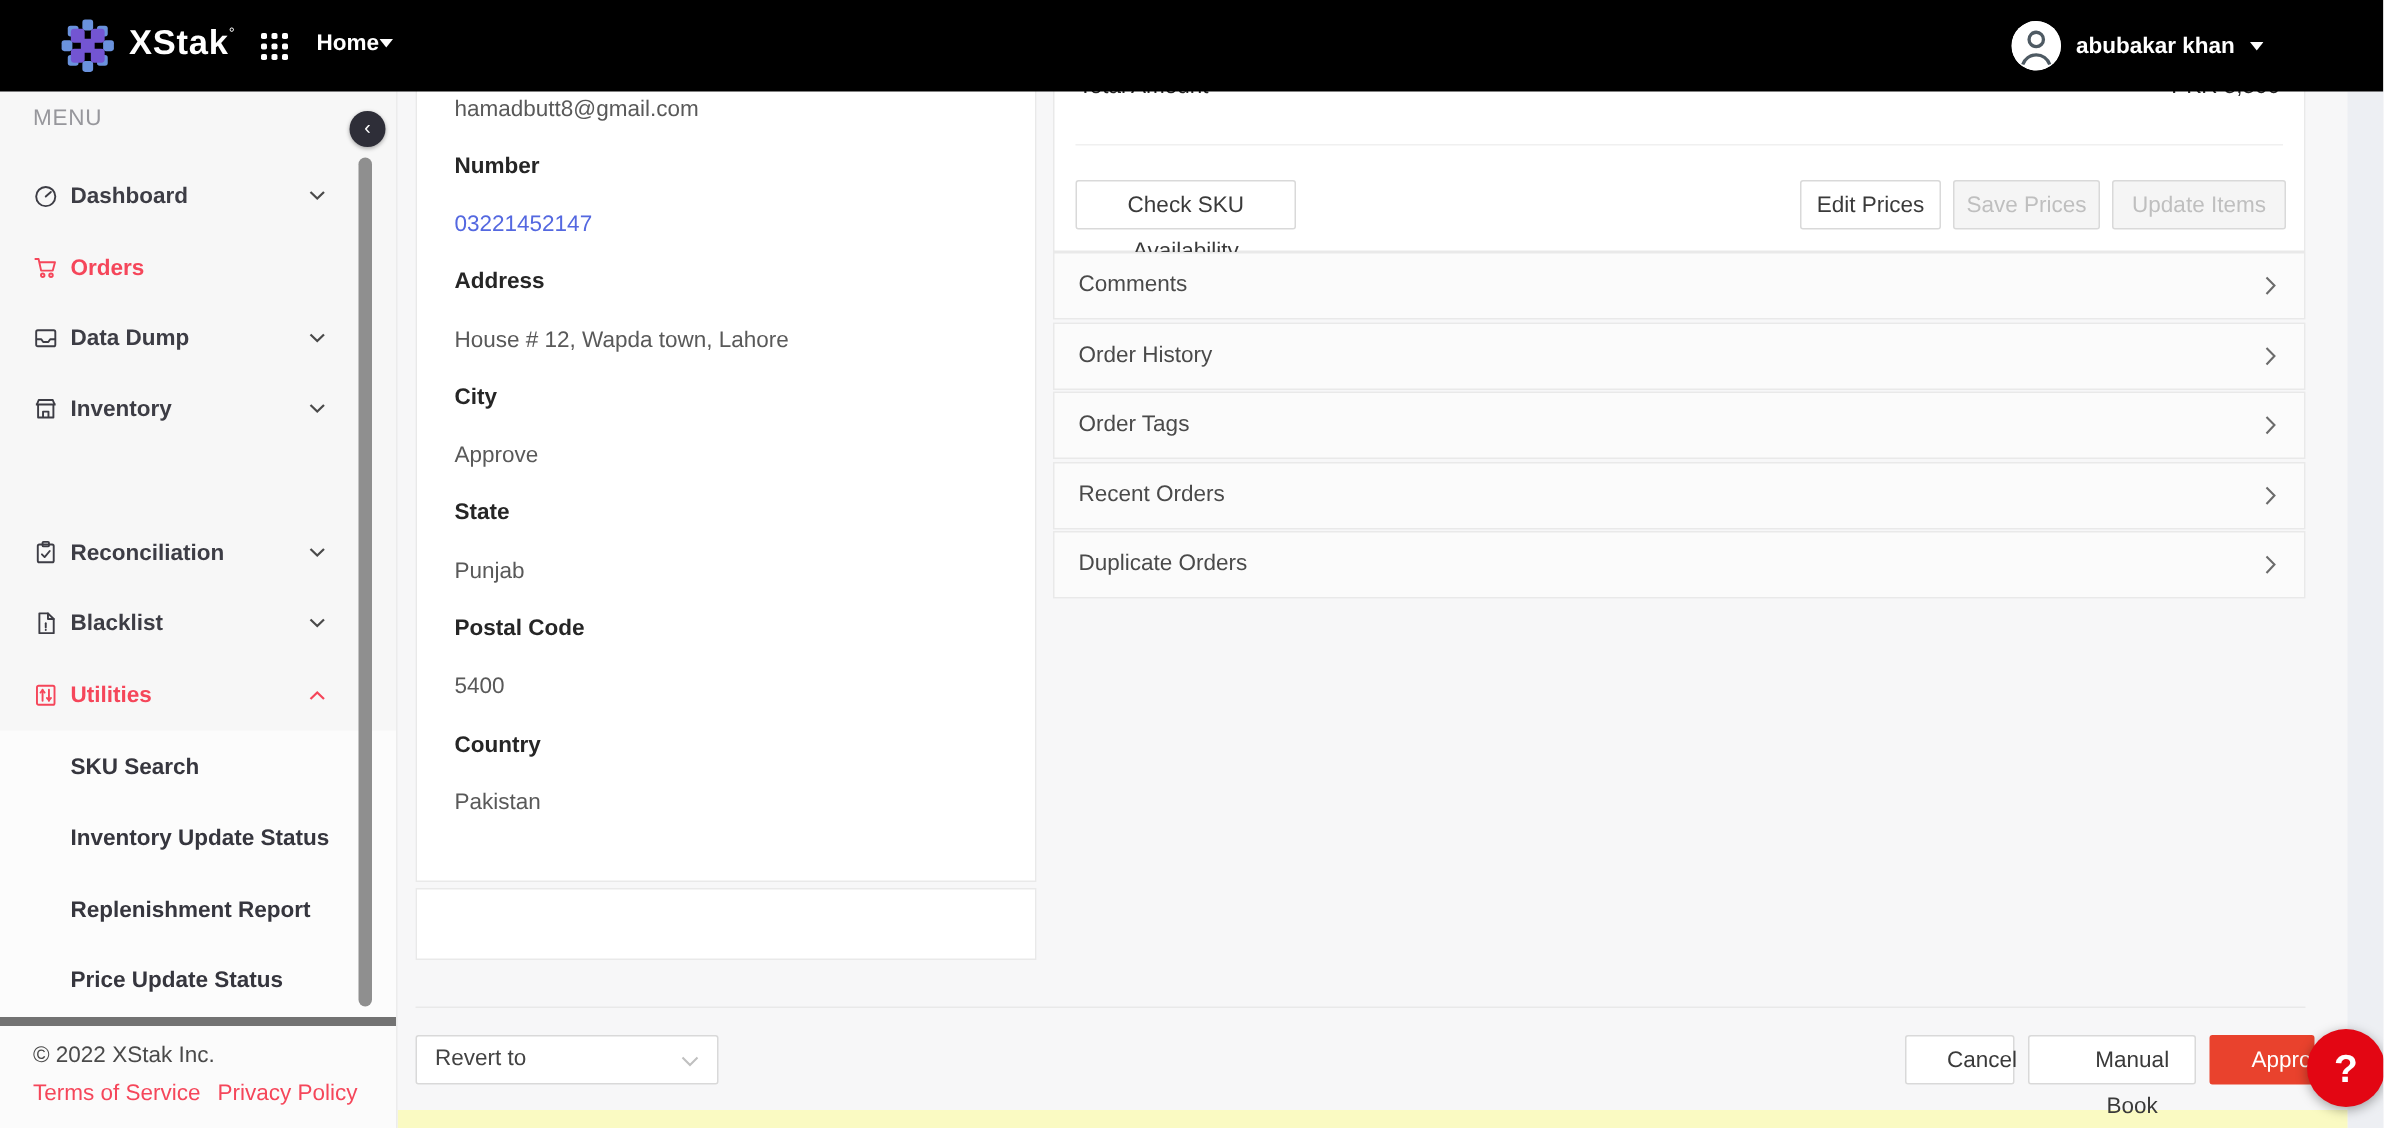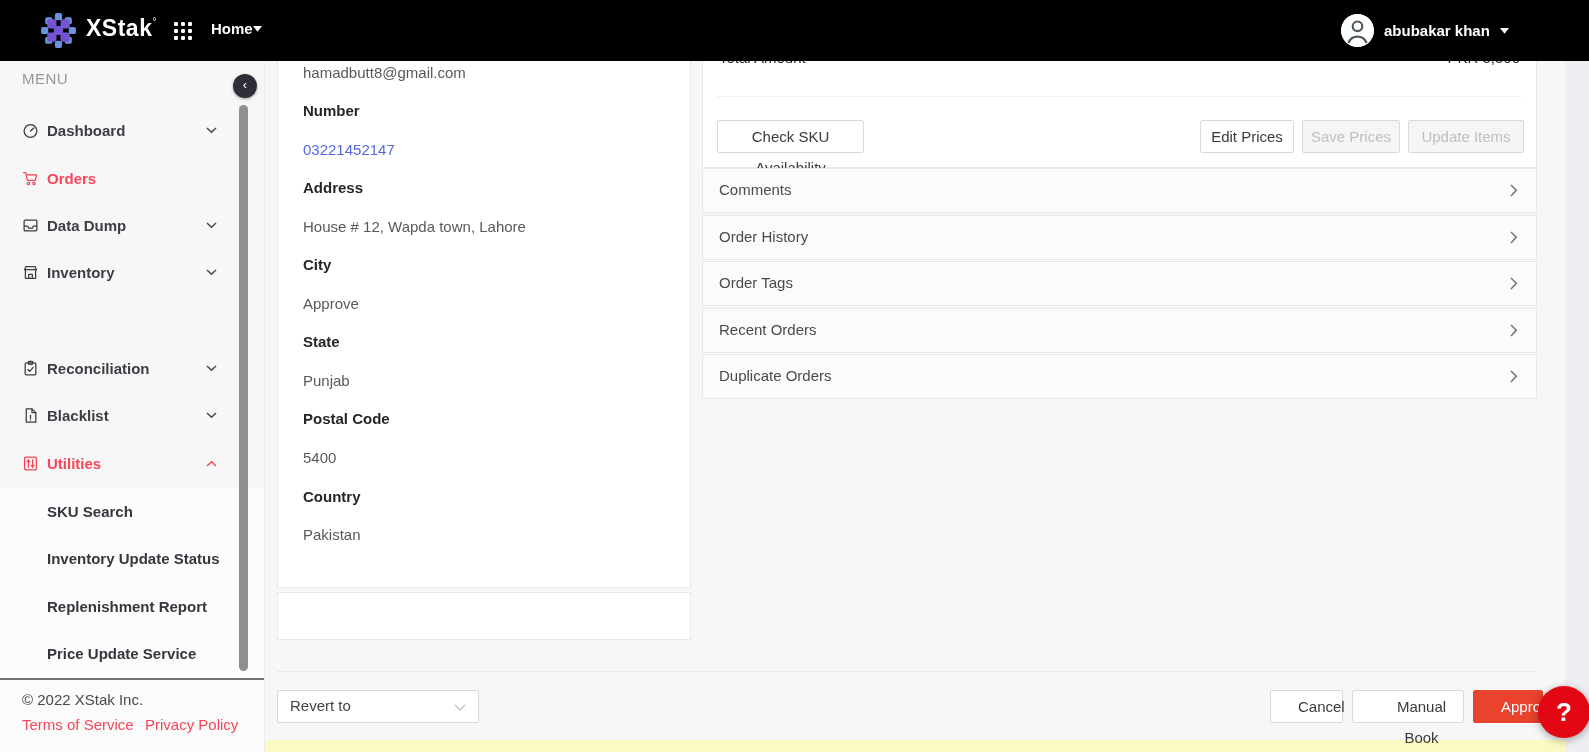--- a/index.html
+++ b/index.html
@@ -25,21 +25,21 @@
   .collapse-btn { position:absolute; left:233px; top:13px; width:24px; height:24px; border-radius:50%; background:#2e2e38; color:#fff; font-size:13px; line-height:22px; text-align:center; cursor:pointer; box-shadow:0 1px 3px rgba(0,0,0,.35); z-index:5; }
   .side-scroll { position:absolute; left:239px; top:44px; width:9px; height:566px; background:#8f8f8f; border-radius:5px; }
   .submenu-bg { position:absolute; left:0; top:426px; width:264px; height:252px; background:#fcfcfc; }
   .nav-item { position:absolute; left:0; width:238px; height:32px; display:flex; align-items:center; cursor:pointer; color:#3d3d45; }
   .nav-item .ic { position:absolute; left:22px; width:17px; height:17px; }
   .nav-item .lbl { position:absolute; left:47px; font-size:15px; font-weight:600; }
   .nav-item .chev { position:absolute; left:206px; width:11px; height:7px; }
   .nav-item.red { color:#f5465a; }
   .sub-item { position:absolute; left:0; width:238px; height:32px; display:flex; align-items:center; cursor:pointer; color:#36363e; }
   .sub-item .lbl { position:absolute; left:47px; font-size:15px; font-weight:600; }
-  .side-footer { position:absolute; left:0; top:617px; width:264px; height:74px; border-top:2px solid #737373; background:#fbfbfb; }
+  .side-footer { position:absolute; left:0; top:617px; width:264px; height:74px; border-top:6px solid #737373; background:#fbfbfb; }
   .copyright { position:absolute; left:22px; top:11px; font-size:15px; color:#4a4a4a; }
   .side-link { position:absolute; top:36px; font-size:15px; color:#f5465a; cursor:pointer; }
   .side-link.tos { left:22px; }
   .side-link.pp { left:145px; }
 
   
   .right-strip { position:absolute; left:1565px; top:61px; width:24px; height:691px; background:#edeff3; }
   .yellow-bar { position:absolute; left:265px; top:740px; width:1300px; height:12px; background:#fafac2; }
 
   .card { background:#fff; border:1px solid #e9e9e9; position:absolute; }
@@ -247,21 +247,21 @@
     <div class="sub-item" style="top:434px">
       <span class="lbl">SKU Search</span>
     </div>
     <div class="sub-item" style="top:481px">
       <span class="lbl">Inventory Update Status</span>
     </div>
     <div class="sub-item" style="top:529px">
       <span class="lbl">Replenishment Report</span>
     </div>
     <div class="sub-item" style="top:576px">
-      <span class="lbl">Price Update Service</span>
+      <span class="lbl">Price Update Status</span>
     </div>
 
     <div class="side-footer">
       <div class="copyright">© 2022 XStak Inc.</div>
       <div class="side-link tos">Terms of Service</div>
       <div class="side-link pp">Privacy Policy</div>
     </div>
   </div>
 
   <div class="header">

